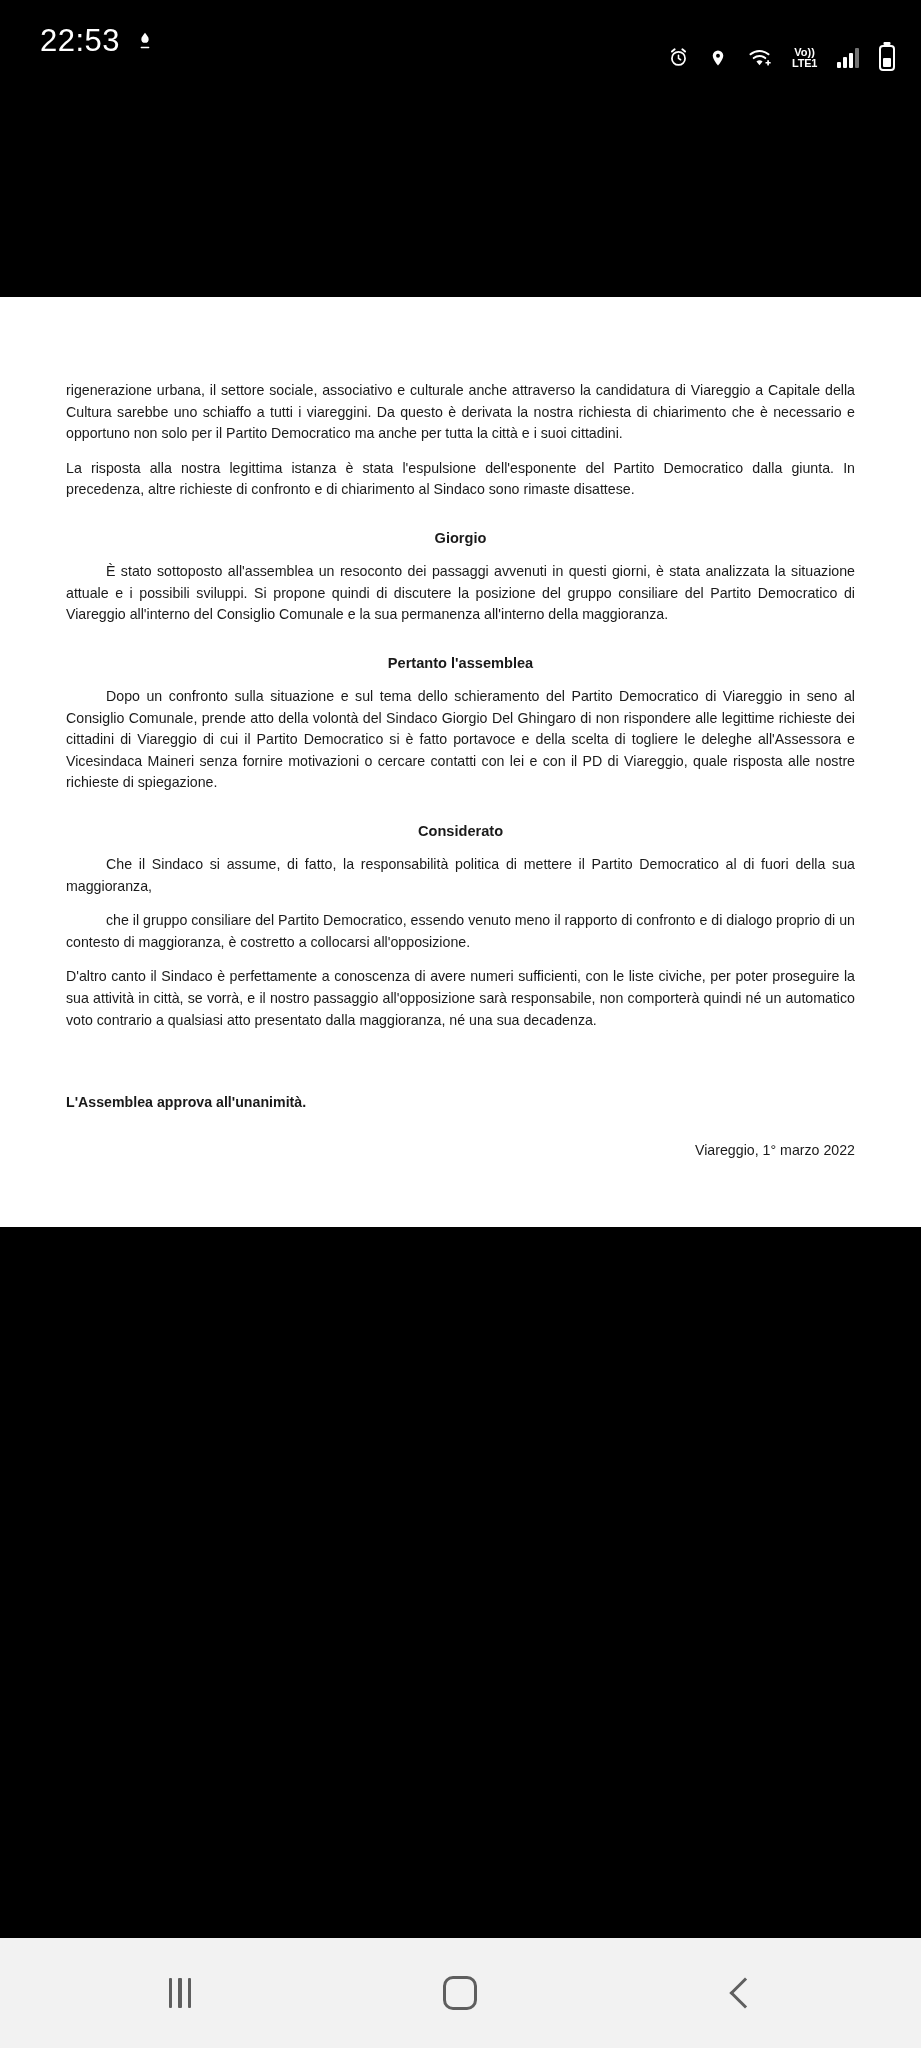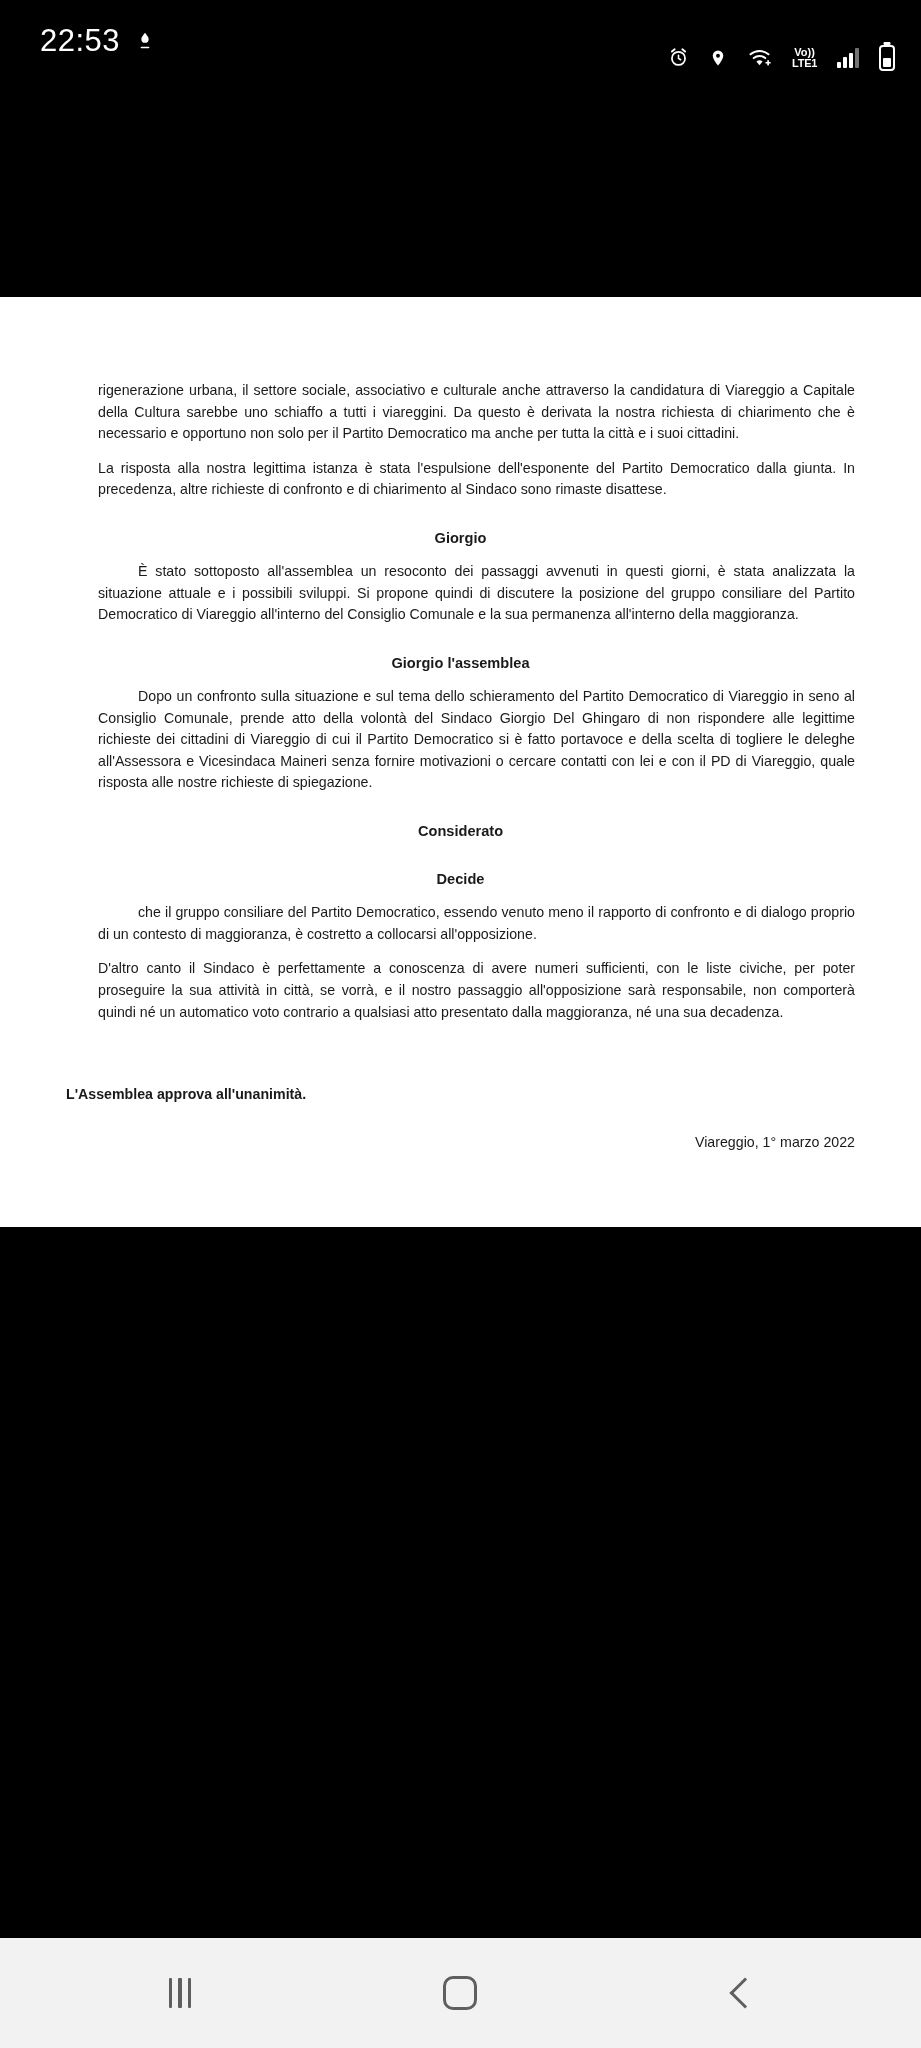--- a/index.html
+++ b/index.html
@@ -111,21 +111,21 @@
     overflow: hidden;
     padding: 83px 66px 0 66px;
   }
   .doc {
     font-family: "Liberation Sans", sans-serif;
     color: #1a1a1a;
     font-size: 14.2px;
     line-height: 1.52;
     text-align: justify;
   }
-  .doc p { margin-bottom: 13px; margin-left: 32px; }
+  .doc p { margin-bottom: 13px; }
   .doc p.indent { text-indent: 40px; }
   .doc h3 {
     text-align: center;
     font-size: 14.6px;
     font-weight: bold;
     margin: 26px 0 12px 0;
   }
   .doc .spacer-lg { height: 48px; }
   .doc .bold-line {
     font-weight: bold;
@@ -240,26 +240,26 @@
   <div class="top-gap"></div>
 
   <div class="doc-wrap">
     <div class="doc">
       <p>rigenerazione urbana, il settore sociale, associativo e culturale anche attraverso la candidatura di Viareggio a Capitale della Cultura sarebbe uno schiaffo a tutti i viareggini. Da questo è derivata la nostra richiesta di chiarimento che è necessario e opportuno non solo per il Partito Democratico ma anche per tutta la città e i suoi cittadini.</p>
       <p>La risposta alla nostra legittima istanza è stata l'espulsione dell'esponente del Partito Democratico dalla giunta. In precedenza, altre richieste di confronto e di chiarimento al Sindaco sono rimaste disattese.</p>
 
       <h3>Giorgio</h3>
       <p class="indent">È stato sottoposto all'assemblea un resoconto dei passaggi avvenuti in questi giorni, è stata analizzata la situazione attuale e i possibili sviluppi. Si propone quindi di discutere la posizione del gruppo consiliare del Partito Democratico di Viareggio all'interno del Consiglio Comunale e la sua permanenza all'interno della maggioranza.</p>
 
-      <h3>Giorgio l'assemblea</h3>
+      <h3>Pertanto l'assemblea</h3>
       <p class="indent">Dopo un confronto sulla situazione e sul tema dello schieramento del Partito Democratico di Viareggio in seno al Consiglio Comunale, prende atto della volontà del Sindaco Giorgio Del Ghingaro di non rispondere alle legittime richieste dei cittadini di Viareggio di cui il Partito Democratico si è fatto portavoce e della scelta di togliere le deleghe all'Assessora e Vicesindaca Maineri senza fornire motivazioni o cercare contatti con lei e con il PD di Viareggio, quale risposta alle nostre richieste di spiegazione.</p>
 
       <h3>Considerato</h3>
-
-      <h3>Decide</h3>
+      <p class="indent">Che il Sindaco si assume, di fatto, la responsabilità politica di mettere il Partito Democratico al di fuori della sua maggioranza,</p>
+
       <p class="indent">che il gruppo consiliare del Partito Democratico, essendo venuto meno il rapporto di confronto e di dialogo proprio di un contesto di maggioranza, è costretto a collocarsi all'opposizione.</p>
 
       <p>D'altro canto il Sindaco è perfettamente a conoscenza di avere numeri sufficienti, con le liste civiche, per poter proseguire la sua attività in città, se vorrà, e il nostro passaggio all'opposizione sarà responsabile, non comporterà quindi né un automatico voto contrario a qualsiasi atto presentato dalla maggioranza, né una sua decadenza.</p>
 
       <div class="spacer-lg"></div>
 
       <div class="bold-line">L'Assemblea approva all'unanimità.</div>
       <div class="date-line">Viareggio, 1° marzo 2022</div>
     </div>
   </div>

